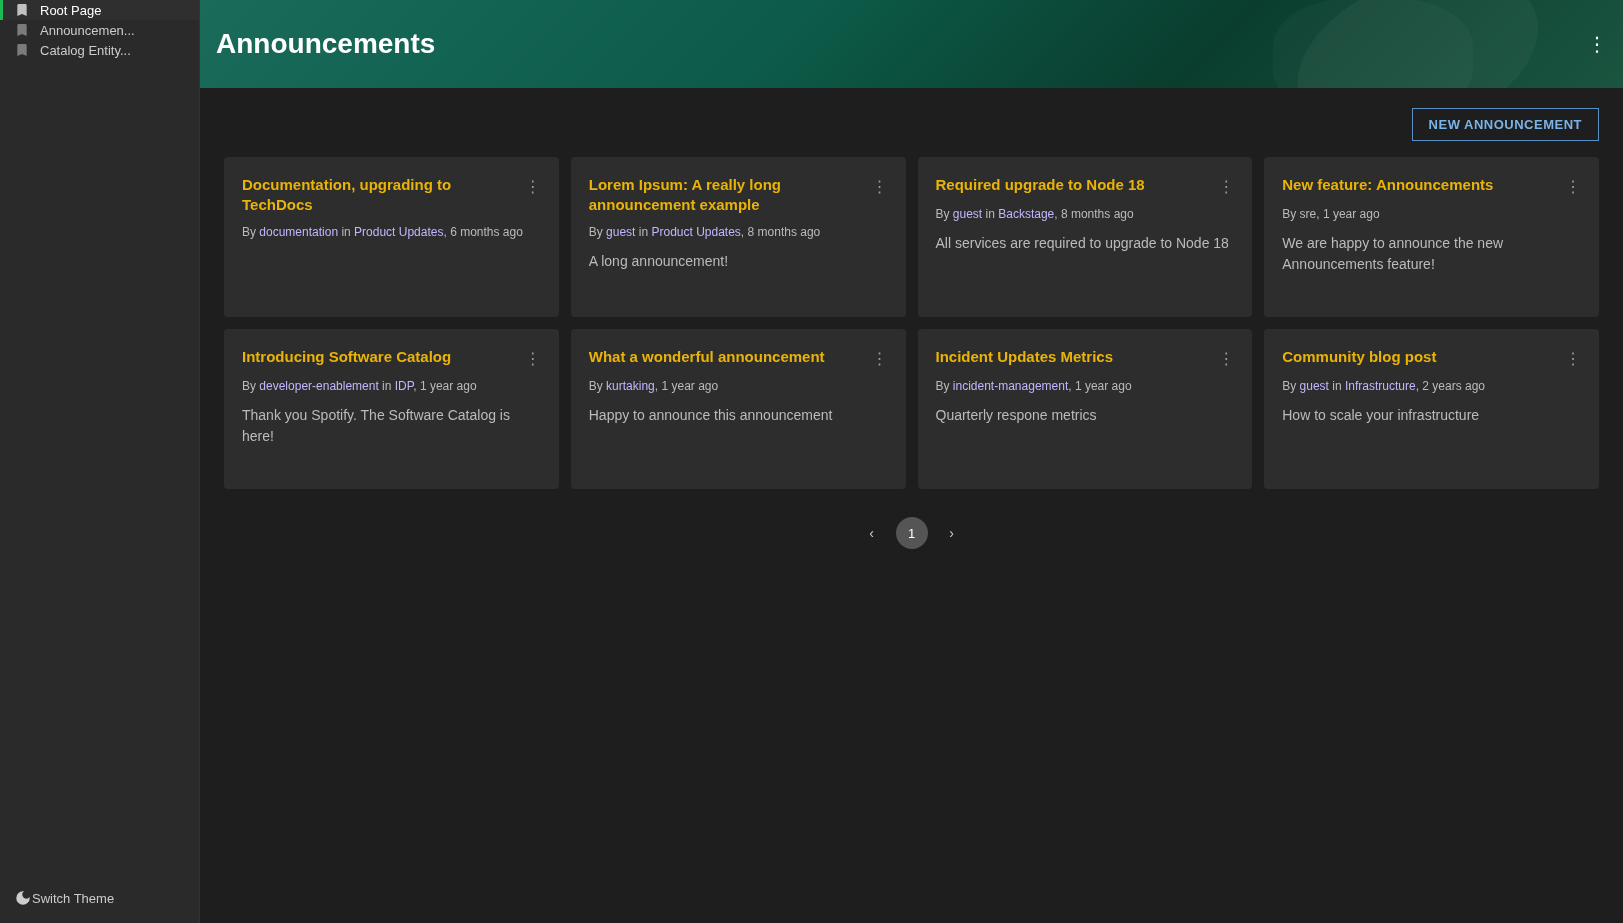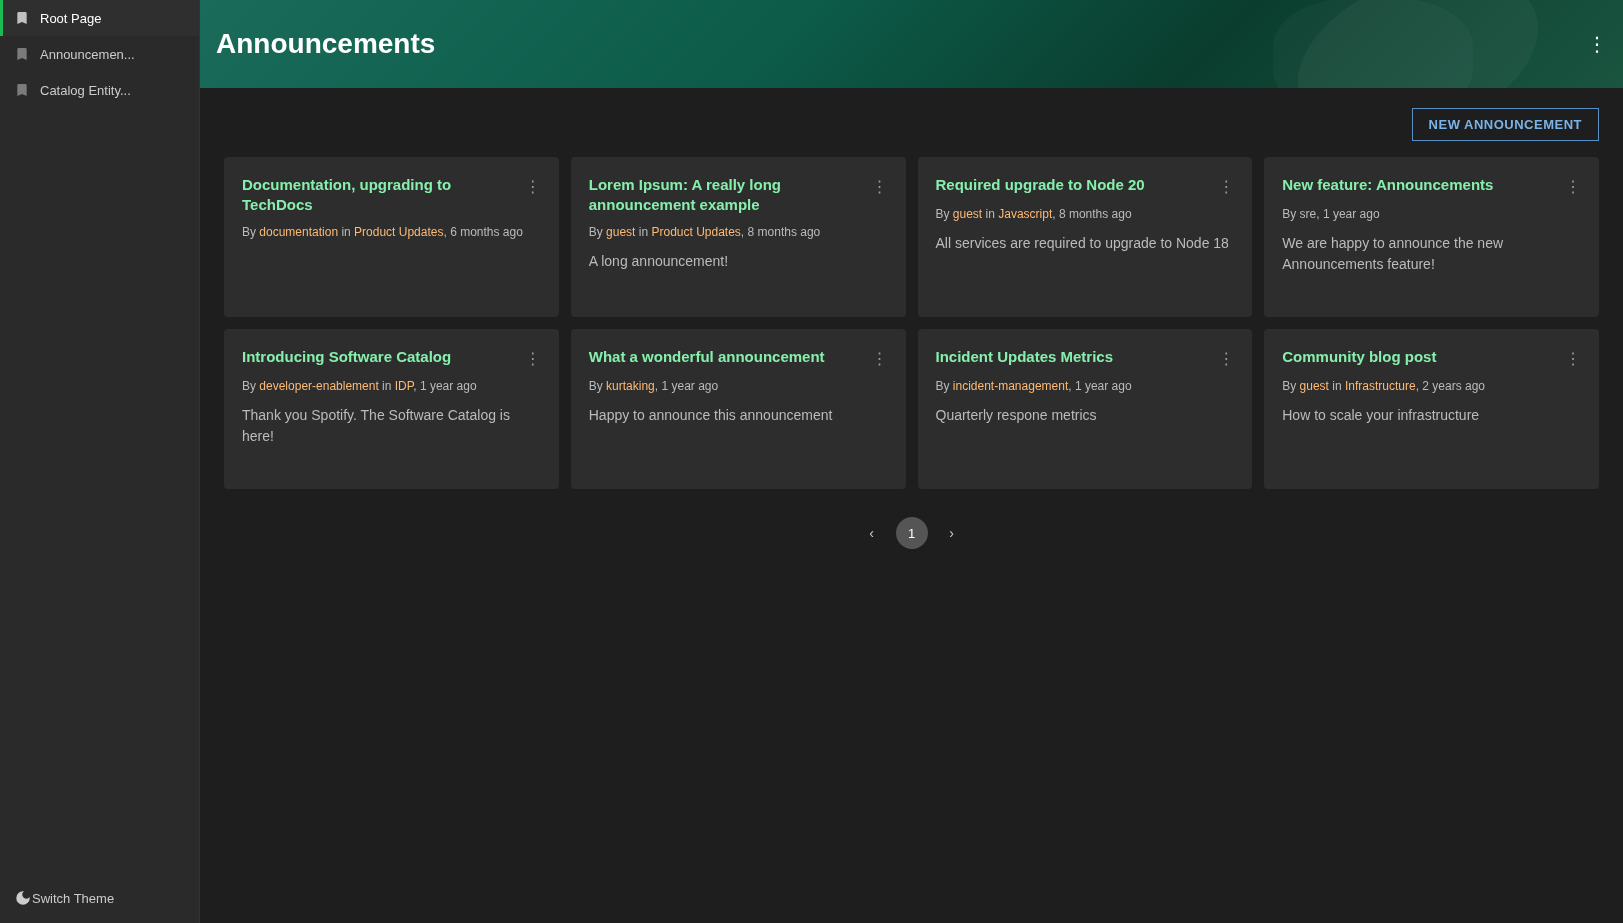--- a/index.html
+++ b/index.html
@@ -12,21 +12,21 @@
       background: #2a2a2a;
       display: flex;
       flex-direction: column;
       border-right: 1px solid #333;
       height: 100vh;
     }
     .sidebar-item {
       display: flex;
       align-items: center;
       gap: 10px;
-      padding: 10px 14px;
+      padding: 2px 14px;
       cursor: pointer;
       font-size: 13px;
       color: #ccc;
     }
     .sidebar-item.active {
       border-left: 3px solid #1db954;
       background: #2f2f2f;
       color: #fff;
       padding-left: 11px;
     }
@@ -138,38 +138,38 @@
     }
     .card-header {
       display: flex;
       justify-content: space-between;
       align-items: flex-start;
       gap: 8px;
     }
     .card-title {
       font-size: 15px;
       font-weight: 700;
-      color: #86efac;
+      color: #eab308;
       line-height: 1.3;
       flex: 1;
     }
     .card-menu {
       color: #999;
       cursor: pointer;
       font-size: 16px;
       flex-shrink: 0;
       margin-top: 2px;
     }
     .card-meta {
       font-size: 12px;
       color: #bbb;
       line-height: 1.4;
     }
     .card-meta a, .card-link {
-      color: #fdba74;
+      color: #c4b5fd;
       text-decoration: none;
     }
     .card-body {
       font-size: 14px;
       color: #bbb;
       line-height: 1.5;
     }
 
     
     .pagination {
@@ -268,25 +268,25 @@
           <span class="card-menu">⋮</span>
         </div>
         <div class="card-meta">
           By <a href="#">guest</a> in <a href="#">Product Updates</a>, 8 months ago
         </div>
         <div class="card-body">A long announcement!</div>
       </div>
 
       <div class="card">
         <div class="card-header">
-          <div class="card-title">Required upgrade to Node 20</div>
-          <span class="card-menu">⋮</span>
-        </div>
-        <div class="card-meta">
-          By <a href="#">guest</a> in <a href="#">Javascript</a>, 8 months ago
+          <div class="card-title">Required upgrade to Node 18</div>
+          <span class="card-menu">⋮</span>
+        </div>
+        <div class="card-meta">
+          By <a href="#">guest</a> in <a href="#">Backstage</a>, 8 months ago
         </div>
         <div class="card-body">All services are required to upgrade to Node 18</div>
       </div>
 
       <div class="card">
         <div class="card-header">
           <div class="card-title">New feature: Announcements</div>
           <span class="card-menu">⋮</span>
         </div>
         <div class="card-meta">

